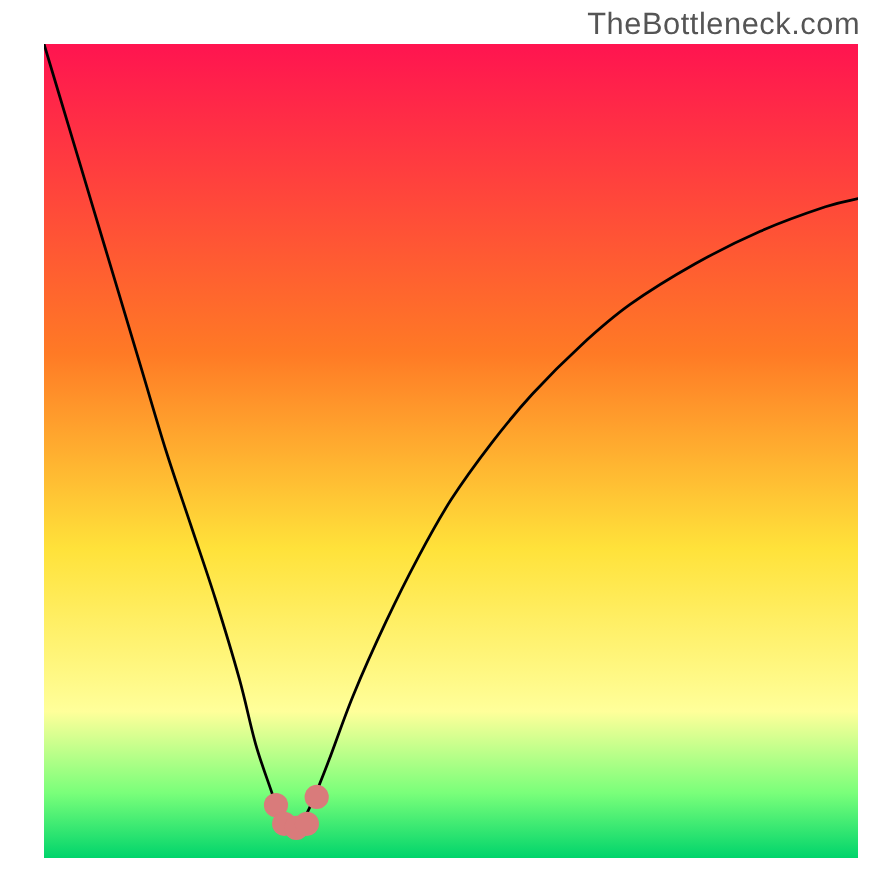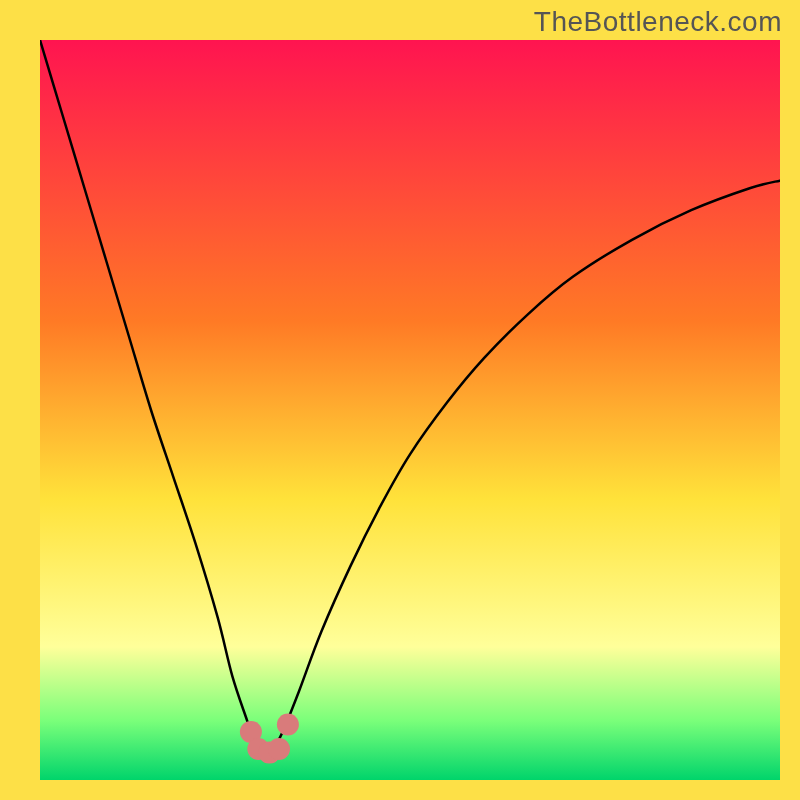--- a/index.html
+++ b/index.html
@@ -9,21 +9,21 @@
     height: 800px;
     background: #000;
     overflow: hidden;
   }
   .frame {
     position: absolute;
     left: 0;
     top: 0;
     width: 800px;
     height: 800px;
-    background: #fde047;
+    background: #ffffff;
   }
   .plot {
     position: absolute;
     left: 40px;
     top: 40px;
     width: 740px;
     height: 740px;
     overflow: hidden;
   }
   .gradient {

